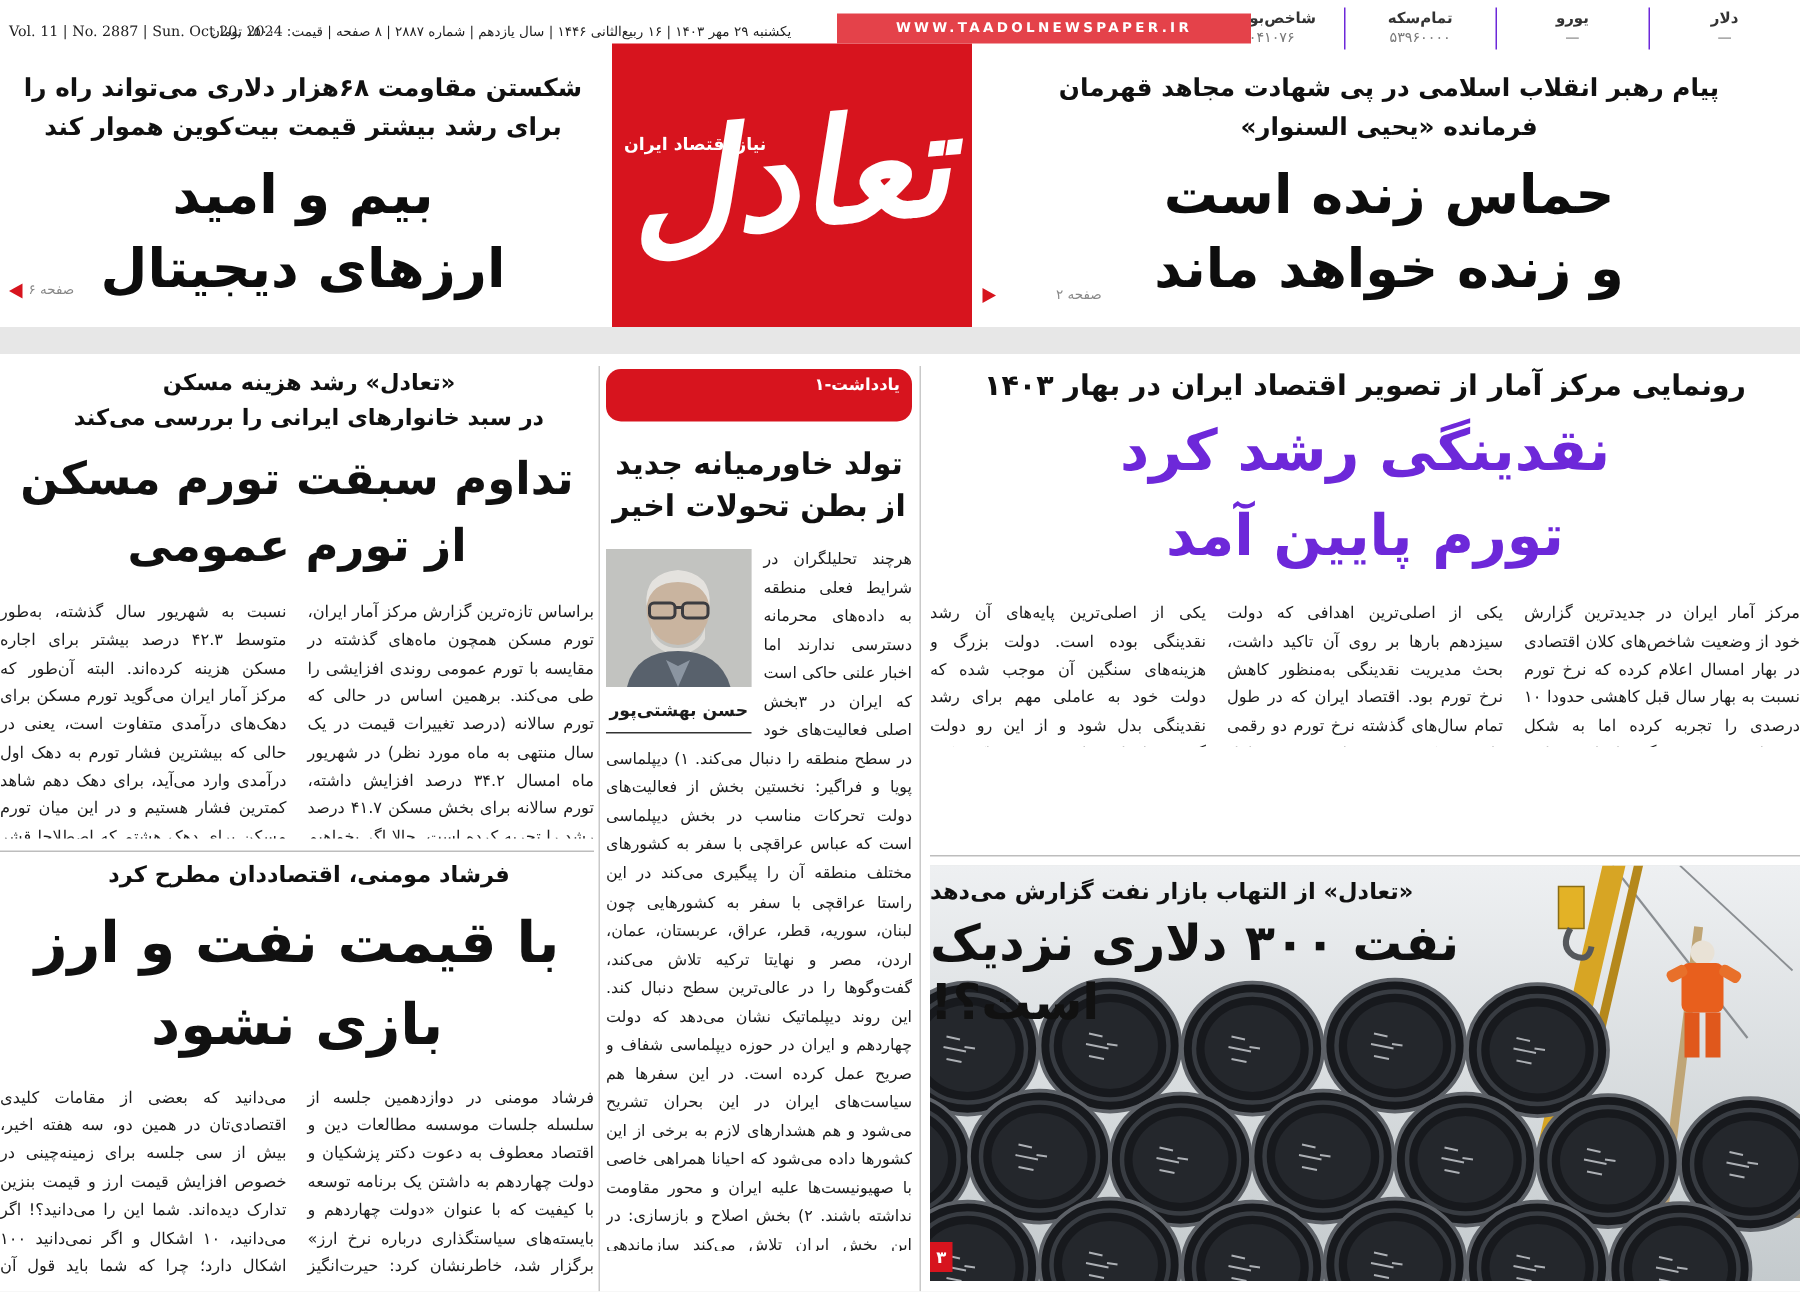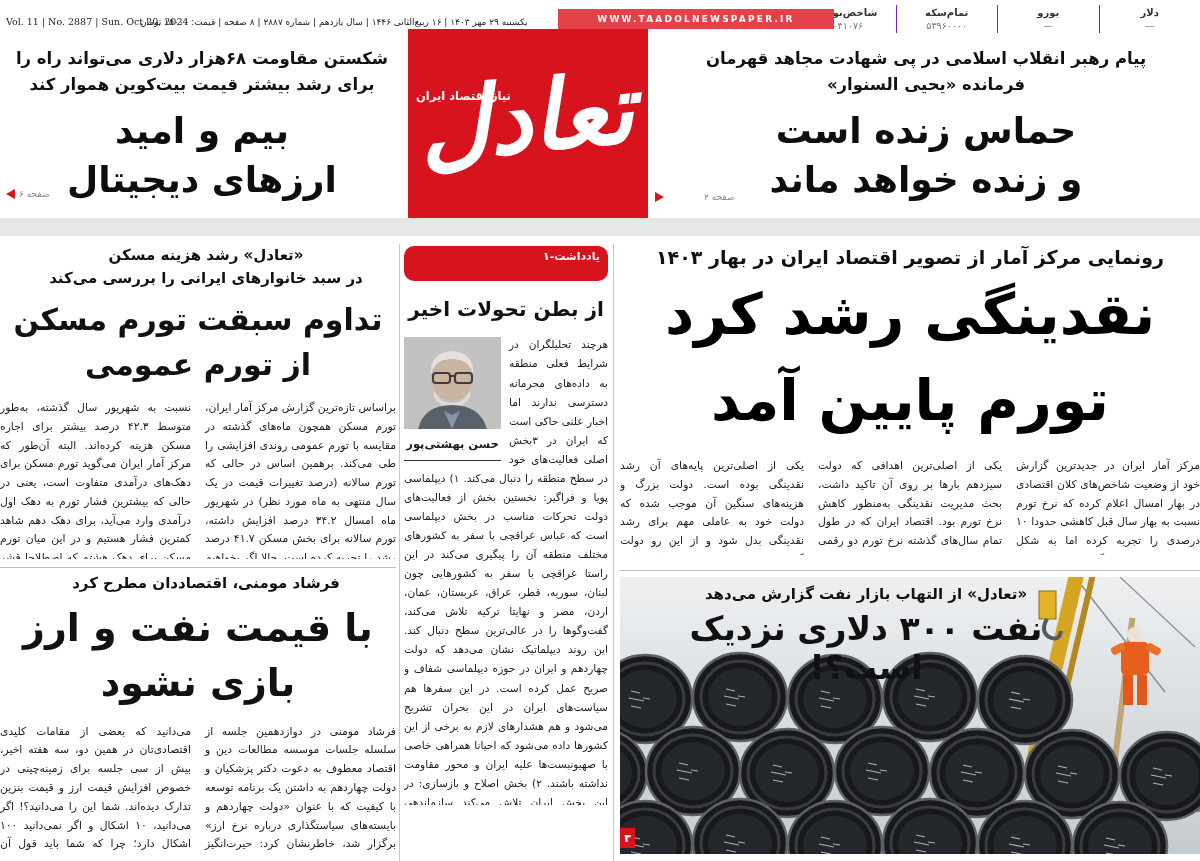--- a/index.html
+++ b/index.html
@@ -66,27 +66,27 @@
   .note-body{margin-top:12px;font-size:10.6px;line-height:1.8;text-align:justify;direction:rtl;color:#1c1c1c;
              height:470px;overflow:hidden;}
   .note-photo-wrap{float:left;width:97px;margin:2px 8px 4px 0;text-align:center;}
   .note-photo{width:97px;height:92px;display:block;background:#cbcbc9;}
   .note-author{display:block;font-size:11.5px;font-weight:bold;margin-top:5px;padding-bottom:5px;
                border-bottom:1.5px solid #333;direction:rtl;}
 
   
   .main-art{left:620px;top:246px;width:580px;}
   .main-kicker{font-weight:bold;font-size:19px;}
-  .main-head{font-weight:bold;font-size:57px;line-height:1.5;color:#000000;margin-top:4px;}
+  .main-head{font-weight:bold;font-size:38px;line-height:1.5;color:#6d28d9;margin-top:4px;}
   .main-body{margin-top:14px;height:98px;}
   .main-rule{left:620px;top:570px;width:580px;}
 
   
   .oil{left:620px;top:577px;width:580px;height:277px;overflow:hidden;background:#d9dde0;}
-  .oil-text{position:absolute;left:16px;top:8px;width:460px;text-align:center;z-index:3;}
+  .oil-text{position:absolute;left:0;top:8px;width:460px;text-align:left;z-index:3;}
   .oil-kicker{font-weight:bold;font-size:15px;}
   .oil-head{font-weight:bold;font-size:33px;margin-top:6px;}
   .oil-badge{position:absolute;left:0;bottom:6px;width:15px;height:20px;background:#d7141e;color:#fff;
              font-size:11px;font-weight:bold;display:flex;align-items:center;justify-content:center;z-index:4;}
   .oil svg{position:absolute;left:0;top:0;}
 </style>
 </head>
 <body>
 
 <div class="page">
@@ -182,20 +182,21 @@
     </div>
     <div class="body-cols" style="margin-top:12px;height:132px;text-align:justify;">
       <div class="bcol">فرشاد مومنی در دوازدهمین جلسه از سلسله جلسات موسسه مطالعات دین و اقتصاد معطوف به دعوت دکتر پزشکیان و دولت چهاردهم به داشتن یک برنامه توسعه با کیفیت که با عنوان «دولت چهاردهم و بایسته‌های سیاستگذاری درباره نرخ ارز» برگزار شد، خاطرنشان کرد: حیرت‌انگیز است و دیگر نمی‌دانیم باید چگونه با مقامات گرامی کشورمان صحبت کنیم و چه استدلالی بیاوریم که آنها از دام فریب‌خوردگی</div>
       <div class="bcol">می‌دانید که بعضی از مقامات کلیدی اقتصادی‌تان در همین دو، سه هفته اخیر، بیش از سی جلسه برای زمینه‌چینی در خصوص افزایش قیمت ارز و قیمت بنزین تدارک دیده‌اند. شما این را می‌دانید؟! اگر می‌دانید، ۱۰ اشکال و اگر نمی‌دانید ۱۰۰ اشکال دارد؛ چرا که شما باید قول آن وعده‌ها و تعهدات‌تان باید این سیاست‌ها را تنظیم کنید. مومنی پرسید: شرم‌آور نیست که در دولت رییسی که</div>
     </div>
   </div>
 
   <div class="abs note">
     <div class="note-bar">یادداشت-۱</div>
     <div class="note-title center rtl">
+      <span style="display:block">تولد خاورمیانه جدید</span>
       <span style="display:block">از بطن تحولات اخیر</span>
     </div>
     <div class="note-body">
       <span class="note-photo-wrap">
         <svg class="note-photo" viewBox="0 0 97 92" xmlns="http://www.w3.org/2000/svg">
           <rect width="97" height="92" fill="#c6c6c3"></rect>
           <rect width="97" height="92" fill="#b9bdb9" opacity="0.35"></rect>
           <ellipse cx="48" cy="40" rx="21" ry="24" fill="#c9b49f"></ellipse>
           <path d="M27 38 Q25 16 48 14 Q71 16 69 38 Q66 22 48 22 Q30 22 27 38 Z" fill="#e4e2de"></path>
           <path d="M30 52 Q34 66 48 66 Q62 66 66 52 L66 60 Q60 70 48 70 Q36 70 30 60 Z" fill="#dddcd8"></path>

